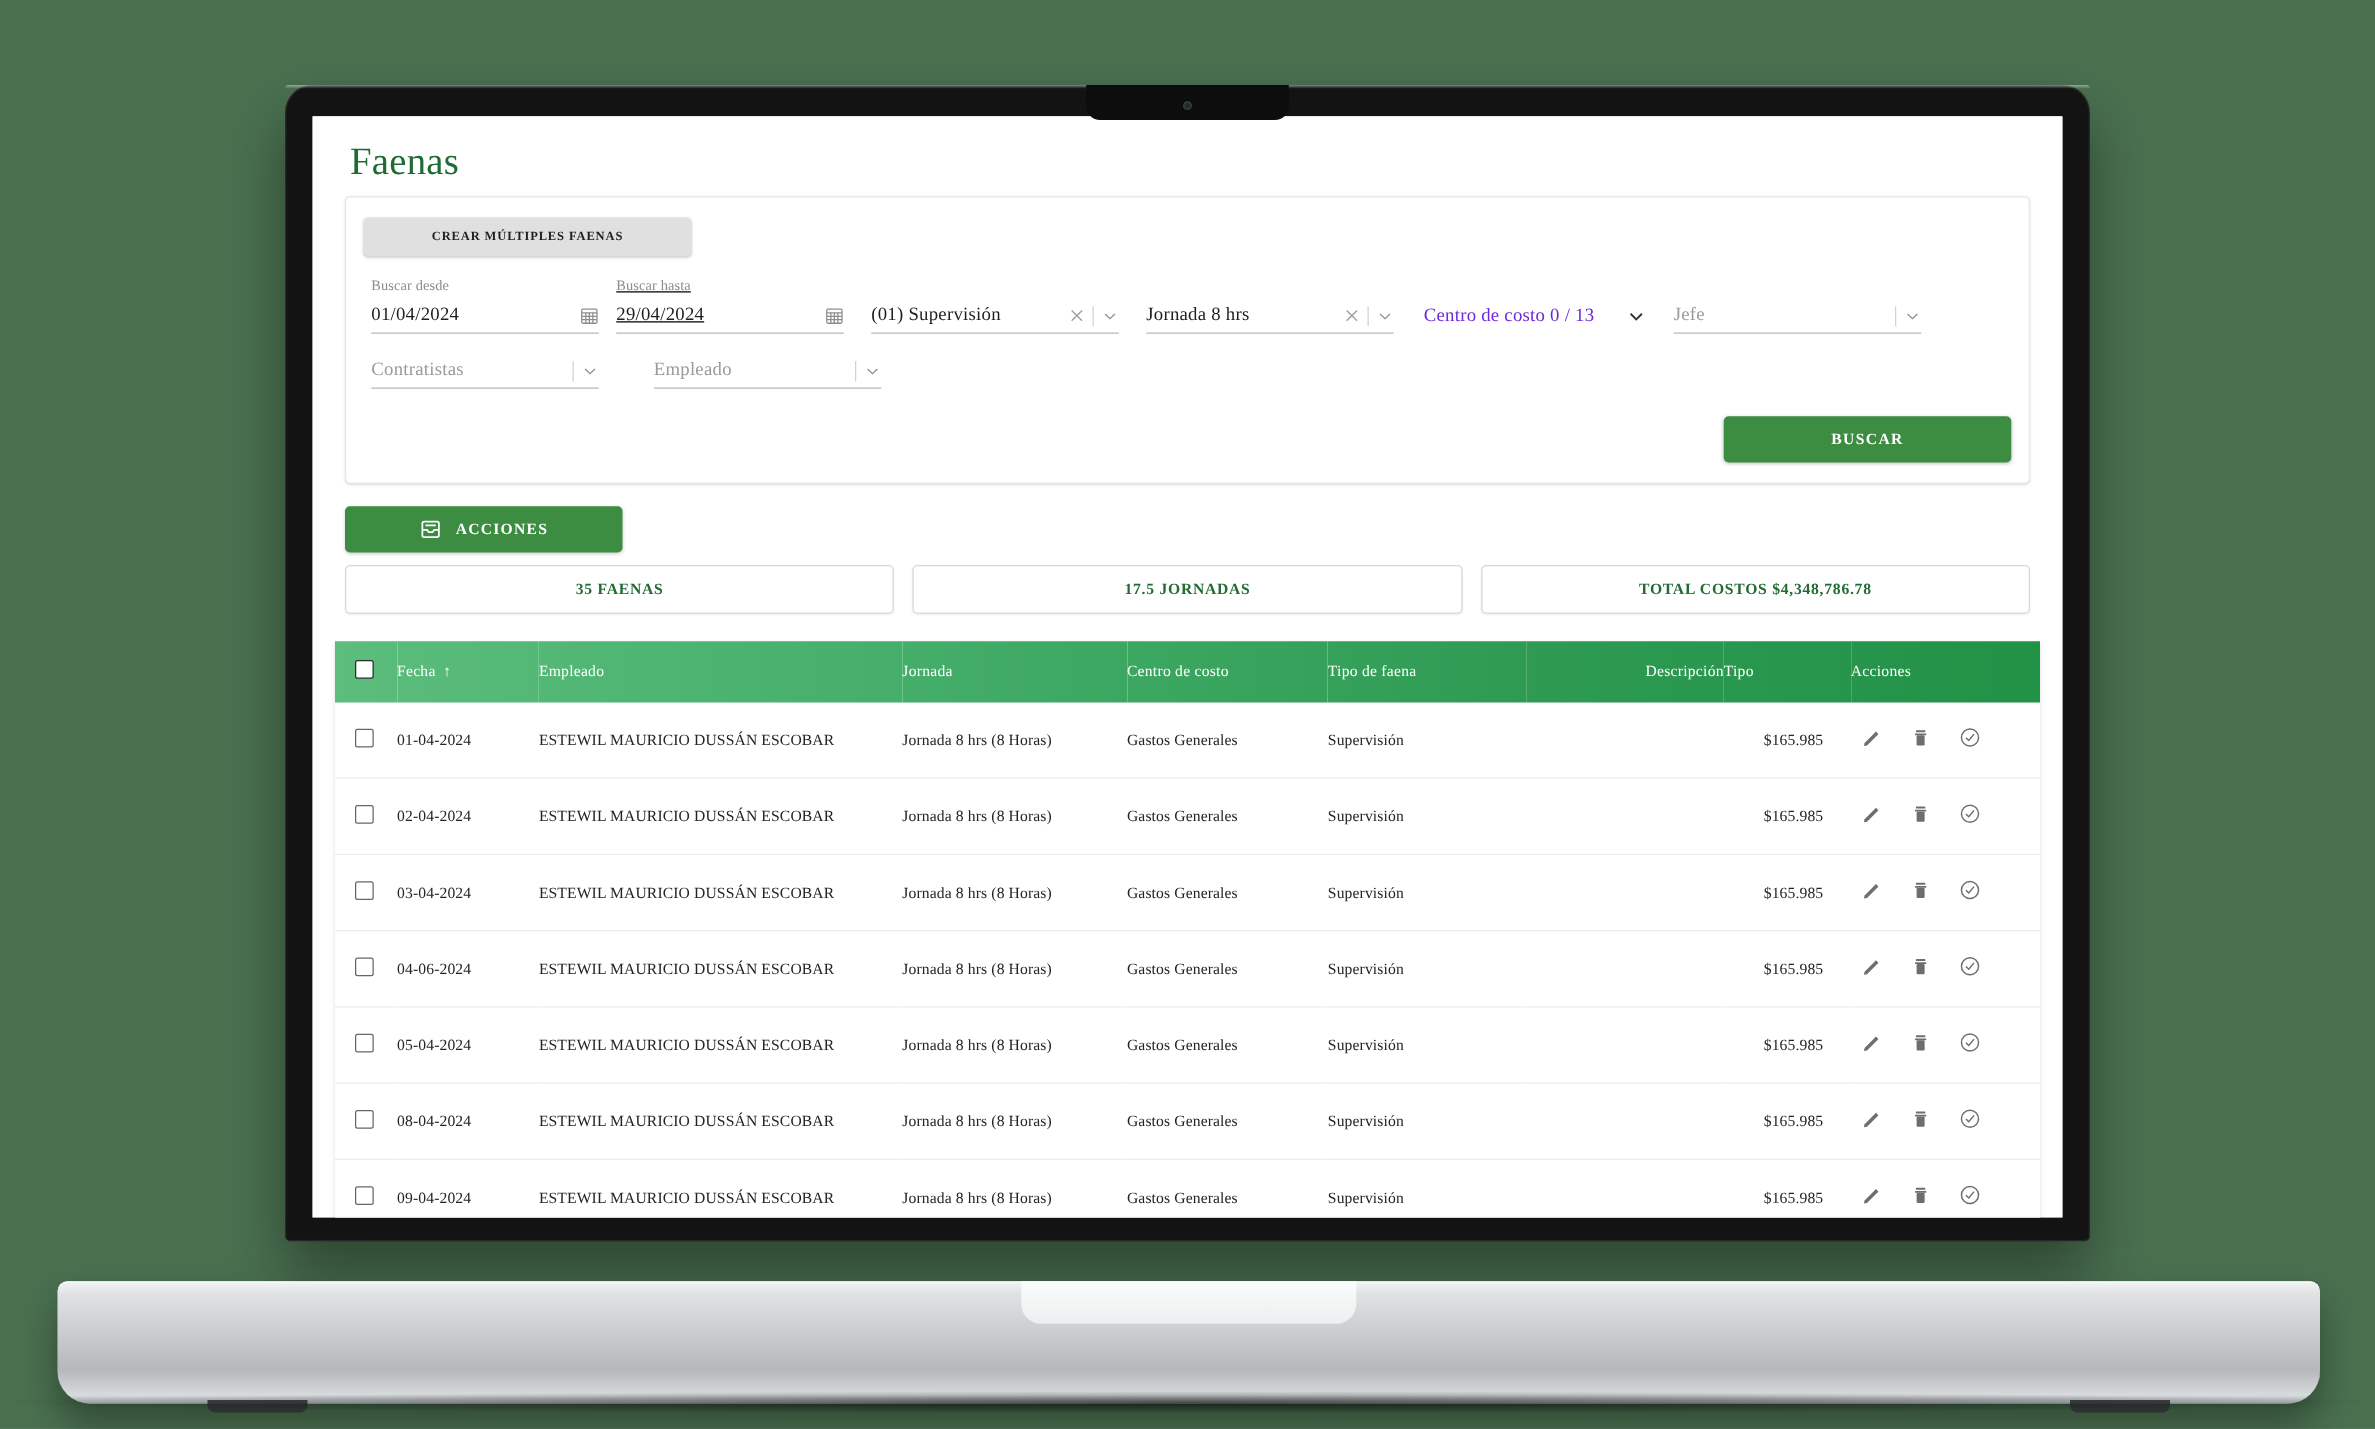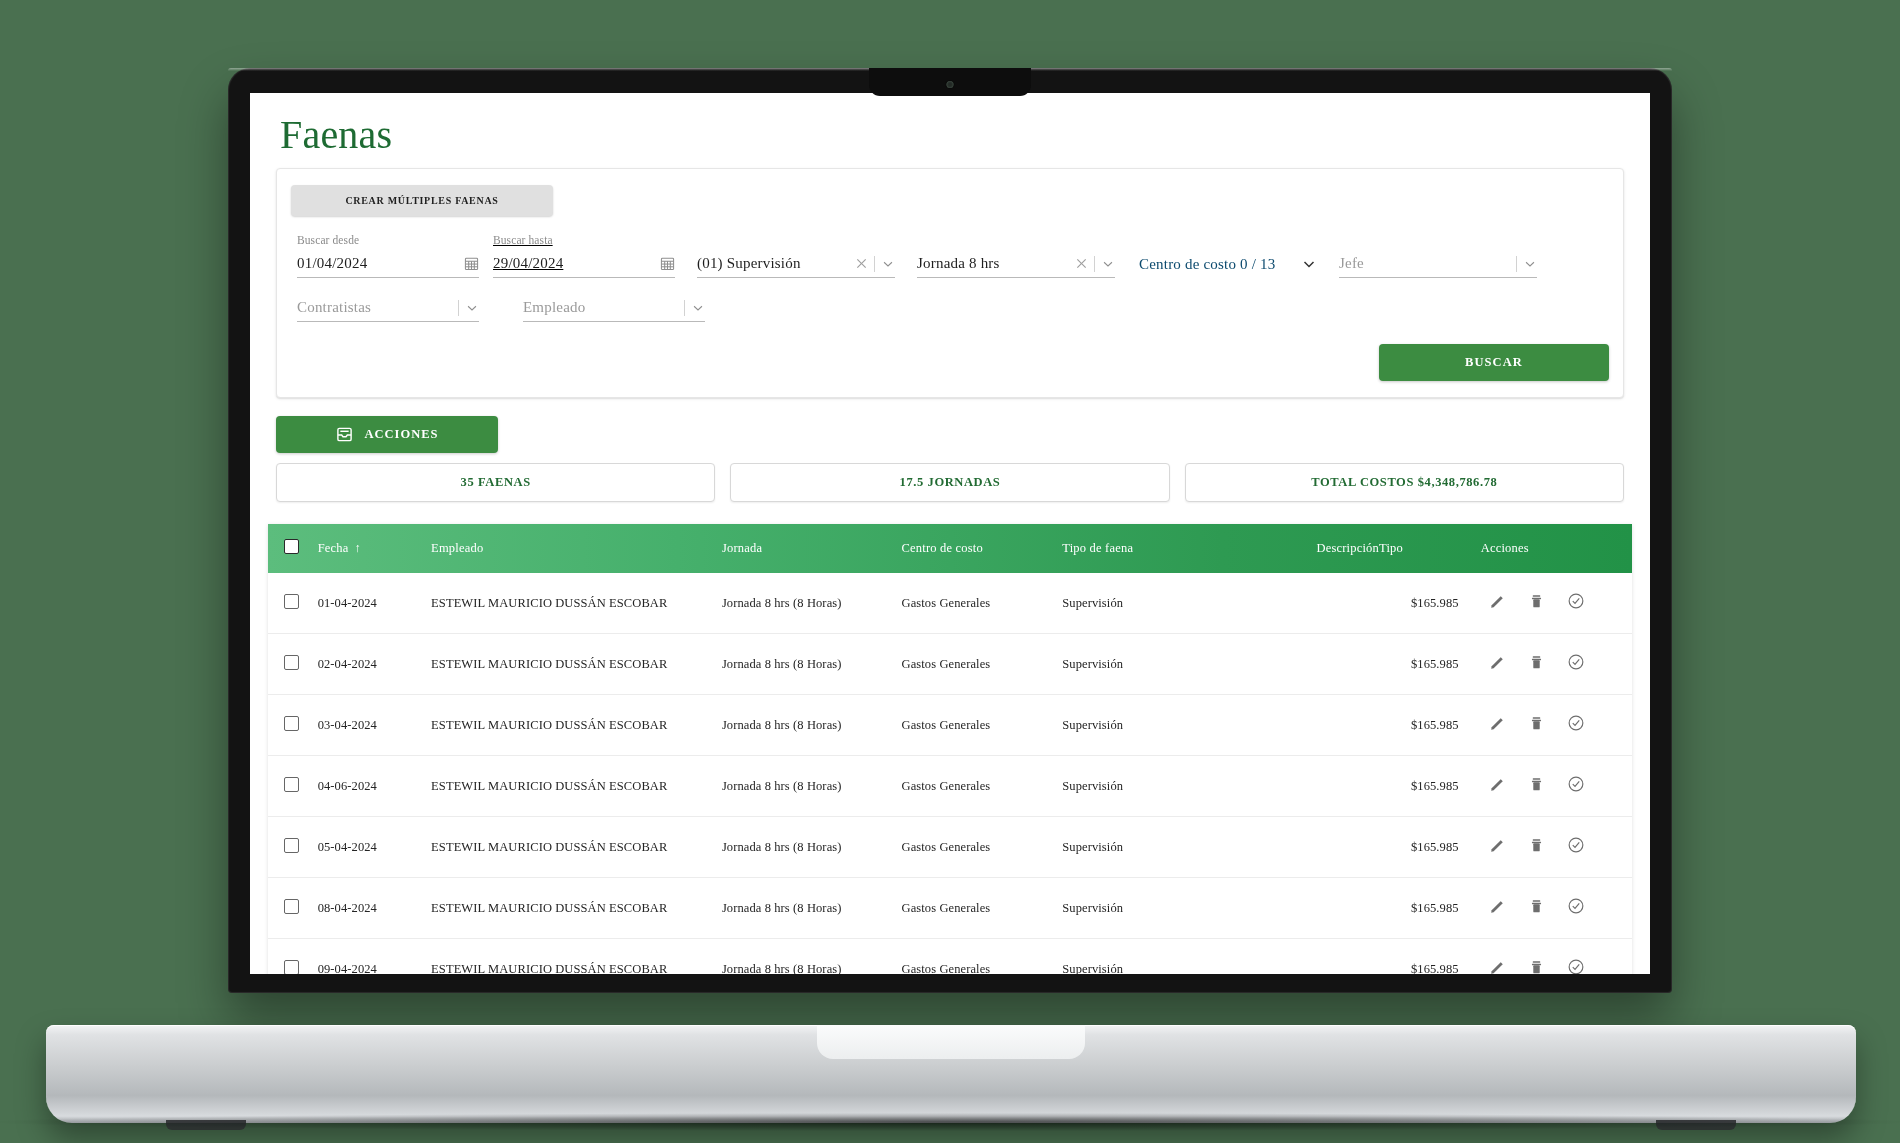--- a/index.html
+++ b/index.html
@@ -70,21 +70,21 @@
 
   
   .app {
     position: absolute; inset: 0;
     background: #ffffff;
     padding: 0 18px;
   }
 
   .page-title {
     color: #1e6b33;
-    font-size: 40px;
+    font-size: 31px;
     font-weight: 400;
     padding: 18px 0 10px 12px;
     letter-spacing: .2px;
   }
 
   
   .filter-card {
     margin: 0 8px;
     background: #fff;
     border: 1px solid #e6e6e6;
@@ -134,21 +134,21 @@
   .f-desde  { width: 182px; margin-left: 6px; }
   .f-hasta  { width: 182px; margin-left: 14px; text-decoration: underline; }
   .f-tipo   { width: 198px; margin-left: 22px; }
   .f-jornada{ width: 198px; margin-left: 22px; }
   .f-centro { width: 178px; margin-left: 24px; }
   .f-jefe   { width: 198px; margin-left: 22px; }
   .f-contr  { width: 182px; margin-left: 6px; }
   .f-emp    { width: 182px; margin-left: 20px; }
 
   .f-centro .field-line { border-bottom: none; }
-  .f-centro .field-value { font-size: 15px; color: #0c4a6e; }
+  .f-centro .field-value { font-size: 15px; color: #6d28d9; }
 
   .buscar-wrap { display: flex; justify-content: flex-end; margin-top: 22px; }
   .btn-buscar {
     width: 230px; padding: 11px 8px;
     background: #3c8c41; border: none; border-radius: 4px;
     color: #fff; font-family: "Liberation Serif", serif;
     font-size: 12.5px; font-weight: bold; letter-spacing: 1.1px;
     text-align: center; cursor: pointer;
     box-shadow: 0 1px 3px rgba(0,0,0,.22);
   }

